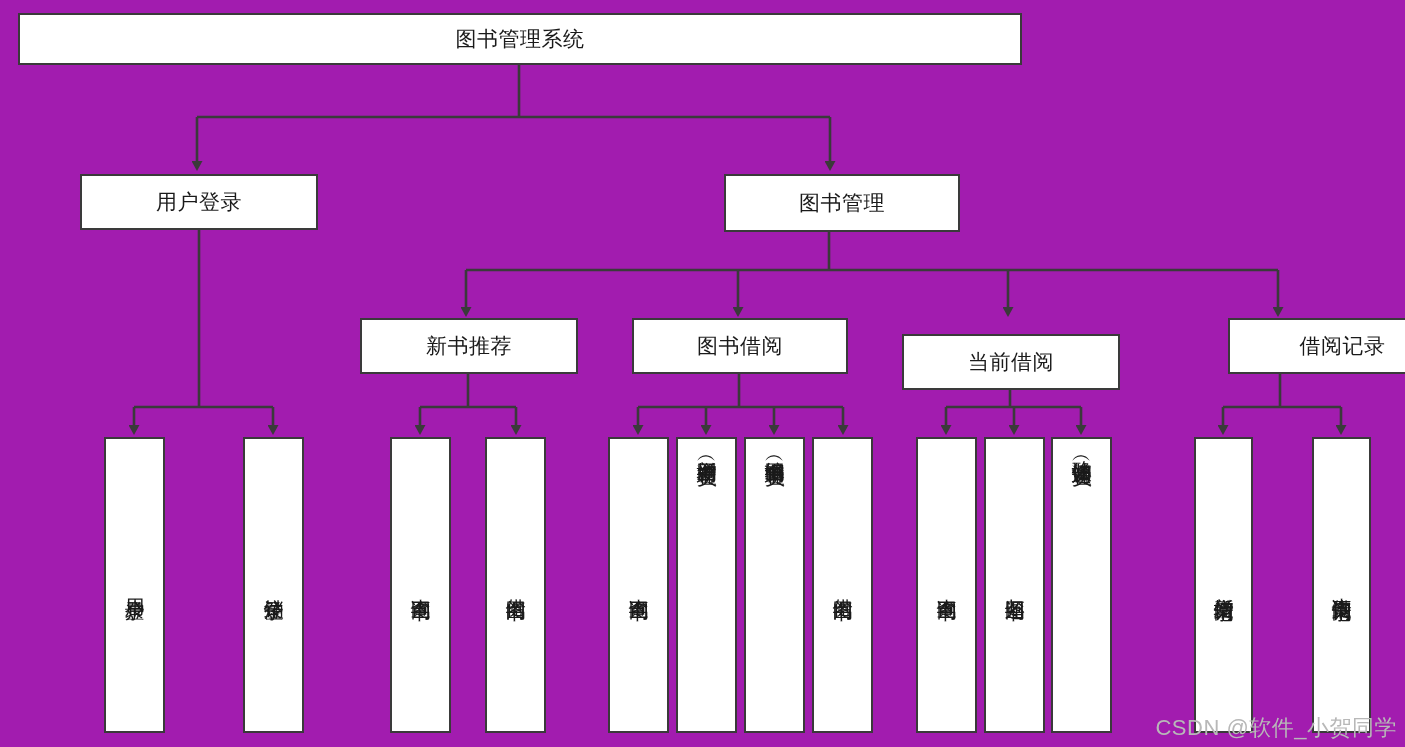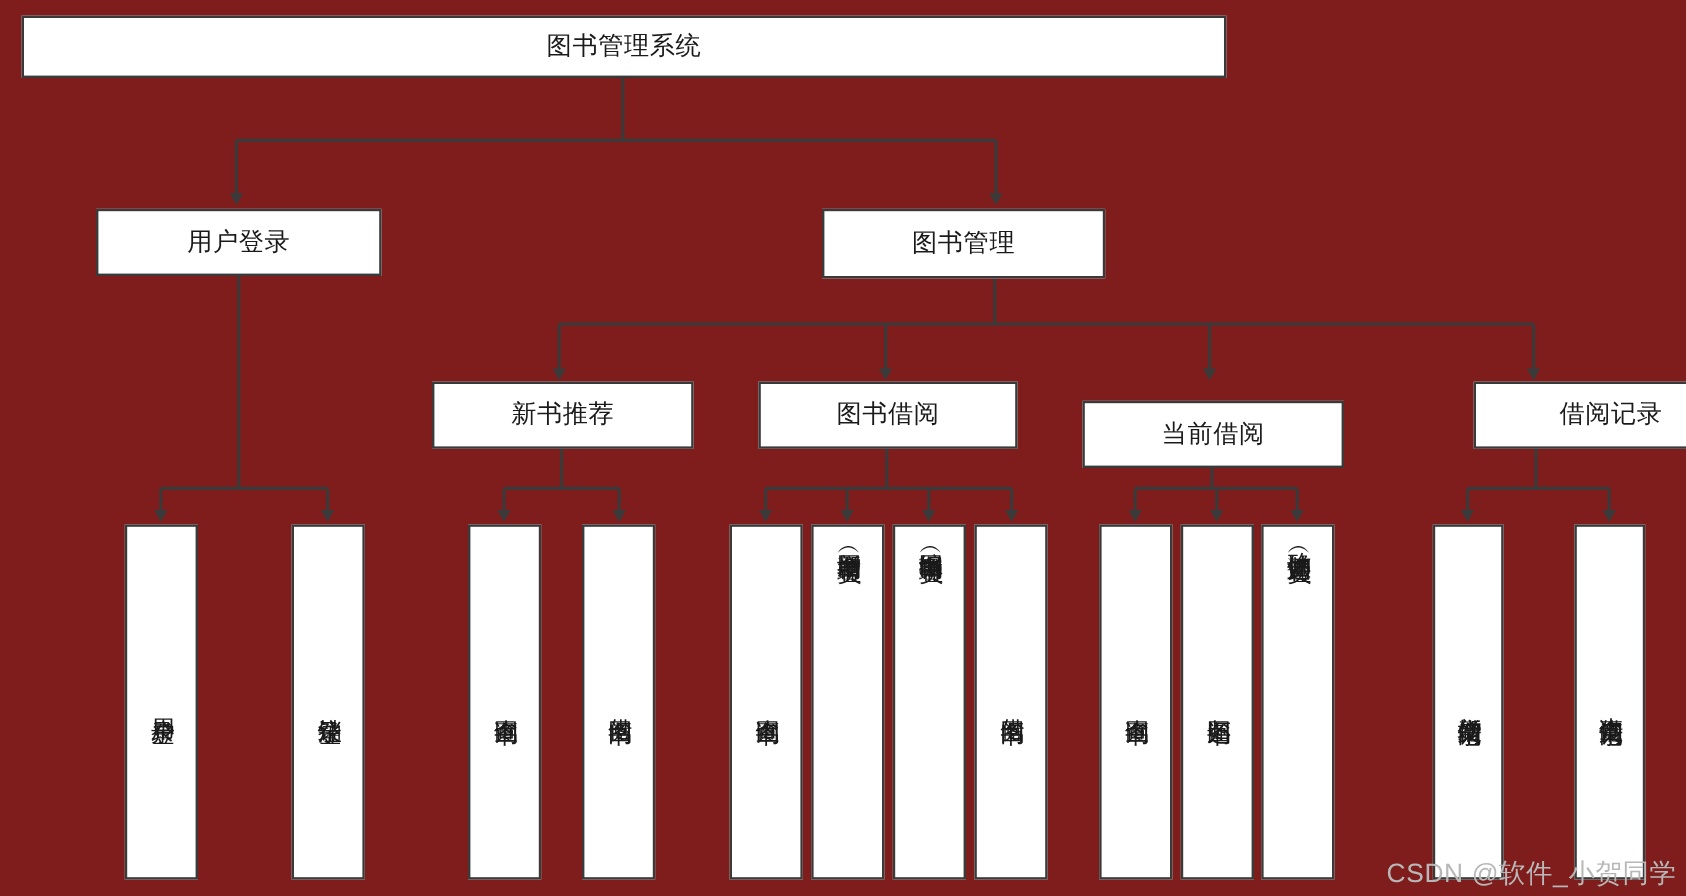--- a/index.html
+++ b/index.html
@@ -7,21 +7,21 @@
     padding: 0;
     background: #ffffff;
   }
   body {
     font-family: "Liberation Sans", "DejaVu Sans", sans-serif;
   }
   #canvas {
     position: relative;
     width: 1405px;
     height: 747px;
-    background: #7f1d1d;
+    background: #a21caf;
     overflow: hidden;
   }
   #diagram-svg {
     position: absolute;
     left: 0;
     top: 0;
     width: 1405px;
     height: 747px;
   }
   .node-box {
@@ -129,21 +129,21 @@
     </g>
   </svg>
 
   <div class="node-box" style="left:18px; top:13px; width:1004px; height:52px;">
     <span class="node-label-h">图书管理系统</span>
   </div>
 
   <div class="node-box" style="left:80px; top:174px; width:238px; height:56px;">
     <span class="node-label-h">用户登录</span>
   </div>
-  <div class="node-box" style="left:685px; top:174px; width:236px; height:58px;">
+  <div class="node-box" style="left:724px; top:174px; width:236px; height:58px;">
     <span class="node-label-h">图书管理</span>
   </div>
 
   <div class="node-box" style="left:632px; top:318px; width:216px; height:56px;">
     <span class="node-label-h">图书借阅</span>
   </div>
   <div class="node-box" style="left:360px; top:318px; width:218px; height:56px;">
     <span class="node-label-h">新书推荐</span>
   </div>
   <div class="node-box" style="left:902px; top:334px; width:218px; height:56px;">

